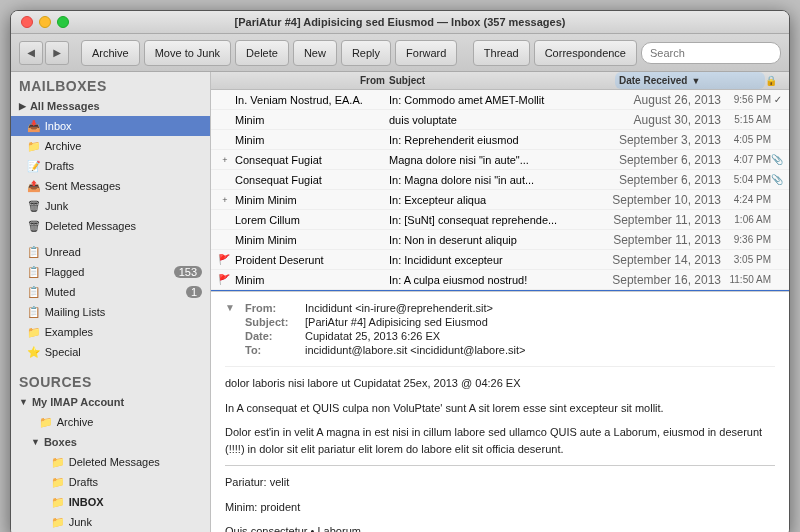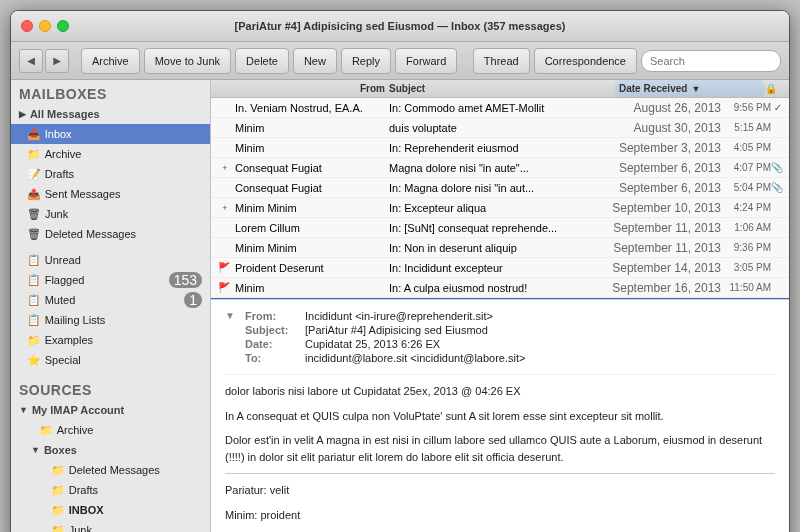--- a/index.html
+++ b/index.html
@@ -15,24 +15,24 @@
       width: 780px;
       margin: 10px auto;
       border-radius: 8px;
       overflow: hidden;
       box-shadow: 0 4px 20px rgba(0,0,0,0.5);
       border: 1px solid #555;
       background: #f0f0f0;
     }
     .titlebar {
       background: linear-gradient(to bottom, #e8e8e8, #d0d0d0);
-      height: 31px;
-      display: flex;
-      align-items: center;
-      padding: 4px 10px;
+      height: 16px;
+      display: flex;
+      align-items: center;
+      padding: 11px 10px;
       border-bottom: 1px solid #aaa;
       position: relative;
       text-align: center;
     }
     .traffic-lights {
       display: flex;
       gap: 6px;
       align-items: center;
     }
     .traffic-light {
@@ -131,21 +131,21 @@
       height: 20px;
     }
     .sidebar-item.selected { background: #5b80c9; color: white; }
     .sidebar-item .folder-icon { margin-right: 4px; font-size: 11px; }
     .sidebar-item .item-badge {
       margin-left: auto;
       background: #888;
       color: white;
       border-radius: 8px;
       padding: 0 5px;
-      font-size: 14px;
+      font-size: 11px;
       min-width: 16px;
       text-align: center;
     }
     .sidebar-group {
       display: flex;
       align-items: center;
       padding: 2px 8px 2px 8px;
       cursor: pointer;
       font-size: 11px;
       font-weight: bold;

